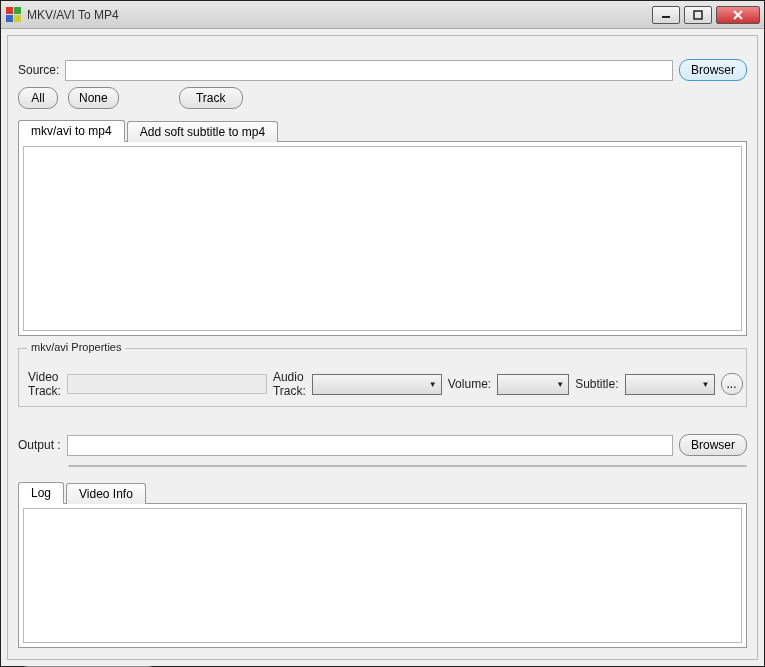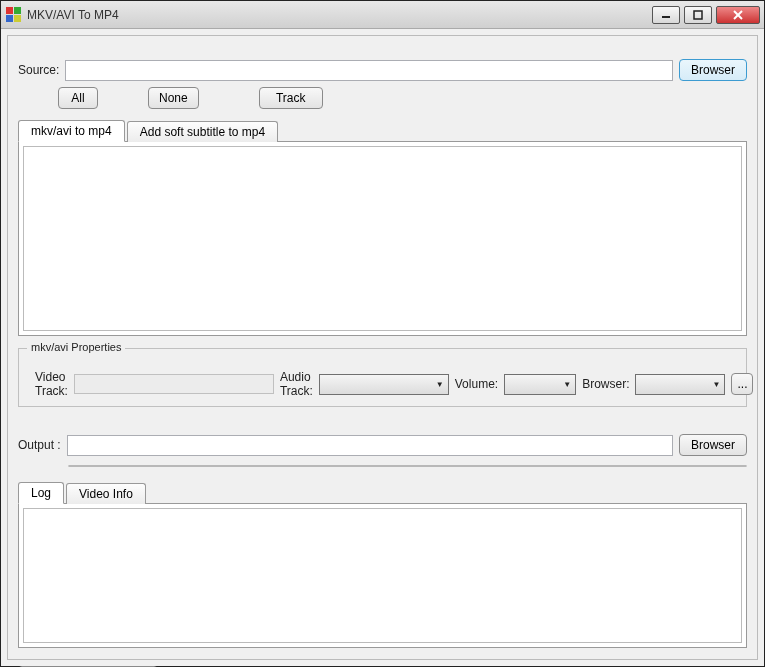--- a/index.html
+++ b/index.html
@@ -11,30 +11,30 @@
 .title-text { flex: 1; color: #333; }
 .win-controls { display: flex; gap: 4px; }
 .win-btn { width: 28px; height: 18px; border: 1px solid #555; border-radius: 2px; display: flex; align-items: center; justify-content: center; font-size: 10px; cursor: pointer; }
 .win-min, .win-max { background: linear-gradient(#f8f8f8, #d8d8d8); }
 .win-close { background: linear-gradient(#e88, #c33); color: #fff; width: 44px; }
 .client { background: #f0f0f0; height: calc(100% - 28px); padding: 6px; }
 .inner { border: 1px solid #bbb; background: #f0f0f0; height: 100%; padding: 8px 10px; display: flex; flex-direction: column; gap: 6px; }
 .row { display: flex; align-items: center; gap: 6px; margin-top: 15px; }
 .label { color: #222; }
 .textbox { flex: 1; height: 21px; background: #fff; border: 1px solid #abadb3; padding: 2px 4px; }
-.btn { height: 22px; min-width: 64px; padding: 0 10px; background: linear-gradient(#f8f8f8, #e3e3e3); border: 1px solid #8a8a8a; border-radius: 4px; cursor: pointer; display: inline-flex; align-items: center; justify-content: center; }
+.btn { height: 22px; min-width: 64px; padding: 0 10px; background: linear-gradient(#f8f8f8, #e3e3e3); border: 1px solid #8a8a8a; border-radius: 10px; cursor: pointer; display: inline-flex; align-items: center; justify-content: center; }
 .btn-browser { border: 1px solid #3c9bd1; background: linear-gradient(#eaf6fc,#d6ecf8); min-width: 68px; }
-.btn-small { min-width: 40px; margin-left: 40px; }
+.btn-small { min-width: 40px; }
 .tabs { display: flex; align-items: flex-end; margin-top: 4px; }
 .tab { padding: 3px 12px; border: 1px solid #999; border-bottom: none; background: linear-gradient(#fdfdfd,#ececec); border-radius: 3px 3px 0 0; margin-right: 2px; cursor: pointer; position: relative; top: 1px; }
 .tab.active { background: #fff; z-index: 2; border-bottom: 1px solid #fff; }
 .tab-page { border: 1px solid #999; background: #fff; flex: 0 0 auto; }
 .tab-page.files { height: 195px; border-top: 1px solid #999; }
 .double-border { border: 1px solid #bbb; margin: 4px; height: calc(100% - 8px); background: #fff; }
-.fieldset { border: 1px solid #c0c0c0; padding: 6px 16px 8px; position: relative; margin-top: 6px; }
+.fieldset { border: 1px solid #c0c0c0; padding: 6px 9px 8px; position: relative; margin-top: 6px; }
 .legend { position: absolute; top: -8px; left: 8px; background: #f0f0f0; padding: 0 4px; font-size: 11px; color: #222; }
 .combo { height: 21px; background: linear-gradient(#f5f5f5,#dcdcdc); border: 1px solid #707070; min-width: 72px; display: flex; align-items: center; justify-content: flex-end; padding: 0 4px; cursor: pointer; }
 .combo .arrow { font-size: 8px; color: #222; }
 .combo.audio { min-width: 130px; }
 .combo.subtitle { min-width: 90px; }
 .dots { width: 22px; min-width: 22px; padding: 0; }
 .readonly { background: #ececec; border: 1px solid #c0c0c0; height: 20px; min-width: 200px; }
 .progress { height: 14px; background: linear-gradient(#fafafa,#e8e8e8); border: 1px solid #b8b8b8; border-radius: 2px; margin-top: 3px; }
 .tab-page.log { height: 145px; }
 .bottom-bar { display: flex; gap: 10px; justify-content: space-between; padding: 6px 0 0; }
@@ -106,21 +106,21 @@
           <span class="label">Video Track:</span>
           <div class="readonly"></div>
           <span class="label">Audio Track:</span>
           <div class="combo audio">
               <span class="arrow">▼</span>
             </div>
           <span class="label">Volume:</span>
           <div class="combo">
               <span class="arrow">▼</span>
             </div>
-          <span class="label">Browser:</span>
+          <span class="label">Subtitle:</span>
           <div class="combo subtitle">
               <span class="arrow">▼</span>
             </div>
           <button class="btn dots">...</button>
         </div>
       </div>
 
       <div style="height:4px"></div>
 
       <div class="row">

